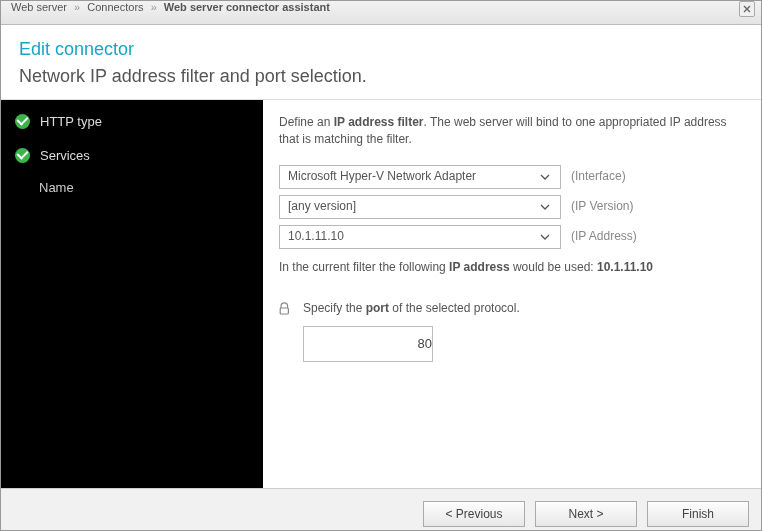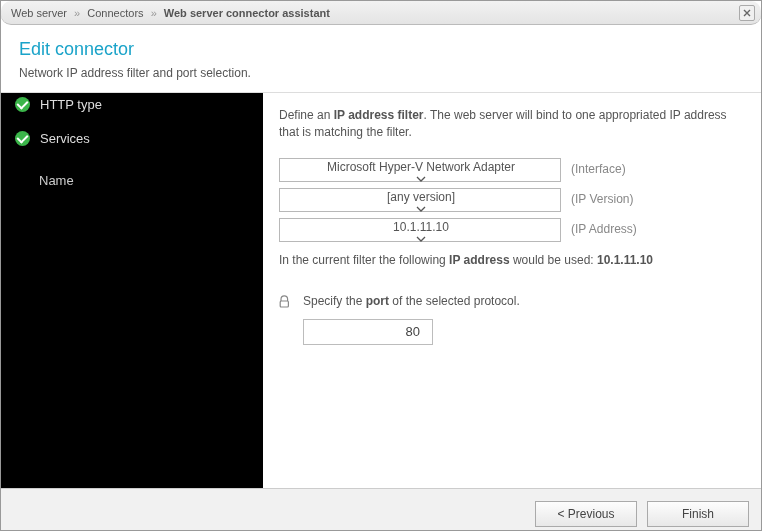--- a/index.html
+++ b/index.html
@@ -10,27 +10,25 @@
     background: #fff;
     width: 762px;
     height: 531px;
     overflow: hidden;
     border: 1px solid #999;
     position: relative;
   }
   
   .breadcrumb-bar {
     display: flex;
-    align-items: center;
     justify-content: space-between;
     background: linear-gradient(#f2f2f2, #e4e4e4);
     border-bottom: 1px solid #bbb;
     height: 24px;
     padding: 0 6px 0 10px;
-    border-radius: 10px;
   }
   .breadcrumb {
     font-size: 11px;
     color: #555;
   }
   .breadcrumb .sep { color: #999; margin: 0 4px; }
   .close-btn {
     width: 16px; height: 16px;
     border: 1px solid #aaa;
     border-radius: 2px;
@@ -46,36 +44,36 @@
     background: #fff;
   }
   .header h1 {
     color: #1aa3c9;
     font-size: 18px;
     font-weight: normal;
     margin-bottom: 6px;
   }
   .header .subtitle {
     color: #555;
-    font-size: 12px;
+    font-size: 18px;
   }
   
   .body {
     display: flex;
     height: 402px;
   }
   .sidebar {
     width: 262px;
     background: #000;
     color: #ddd;
     padding-top: 4px;
   }
   .sidebar-item {
     display: flex;
-    align-items: flex-start;
+    align-items: center;
     height: 34px;
     padding: 0 14px;
     gap: 10px;
     cursor: pointer;
     font-size: 13px;
   }
   .sidebar-item.active {
     background: #2f2f2f;
   }
   .sidebar-sub {
@@ -117,24 +115,24 @@
     gap: 10px;
     margin-top: 6px;
   }
   .select {
     width: 282px;
     height: 24px;
     border: 1px solid #b8b8b8;
     background: #fff;
     display: flex;
     align-items: center;
+    justify-content: space-between;
     padding: 0 6px 0 8px;
     font-size: 12px;
     cursor: pointer;
-    flex-direction: column;
   }
   .select .caret {
     width: 18px;
     text-align: center;
   }
   .select .caret svg { display: block; margin: 0 auto; }
   .field-label-aside {
     color: #888;
     font-size: 12px;
   }
@@ -148,24 +146,24 @@
   .lock-icon {
     width: 12px; height: 14px;
     color: #888;
   }
   .port-input-wrap {
     margin-top: 8px;
     margin-left: 24px;
   }
   .port-input {
     width: 130px;
-    height: 26px;
+    height: 36px;
     border: 1px solid #bcbcbc;
     text-align: right;
-    padding: 0 12px;
+    padding: 0 0;
     font-size: 13px;
     color: #444;
     font-family: inherit;
   }
   
   .footer {
     position: absolute;
     bottom: 0; left: 0; right: 0;
     height: 42px;
     background: #f1f1f1;
@@ -291,14 +289,15 @@
     </div>
 
     <div class="port-input-wrap">
       <input class="port-input" type="text" value="80" style="">
     </div>
   </div>
 </div>
 
 <div class="footer">
   <button class="btn">&lt; Previous</button>
+  <button class="btn">Next &gt;</button>
   <button class="btn">Finish</button>
 </div>
 
 </body></html>

